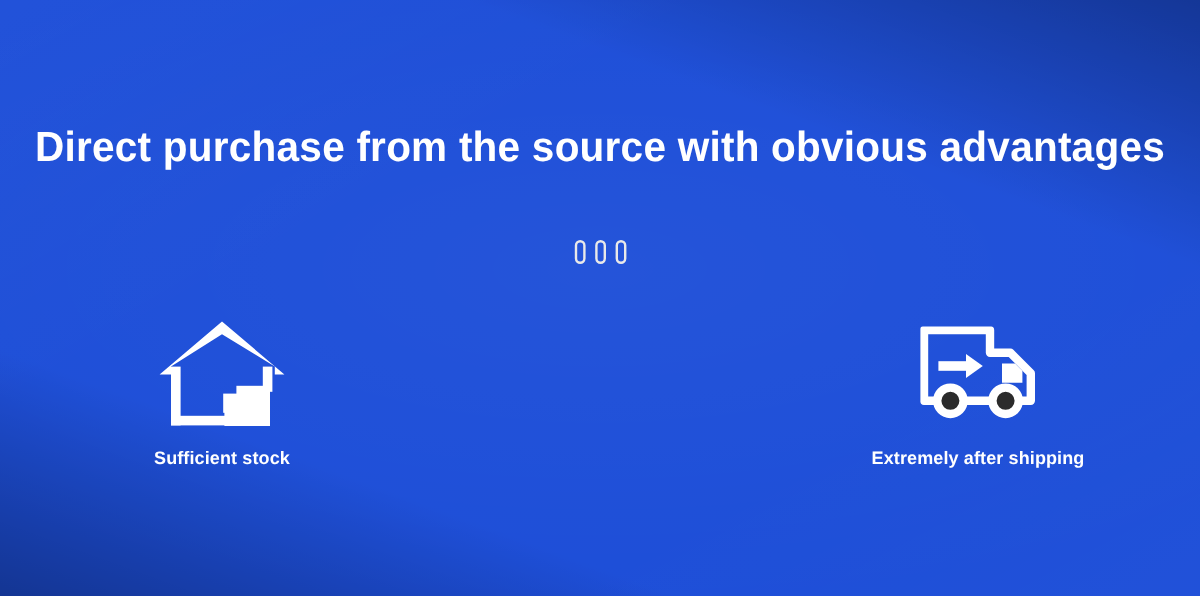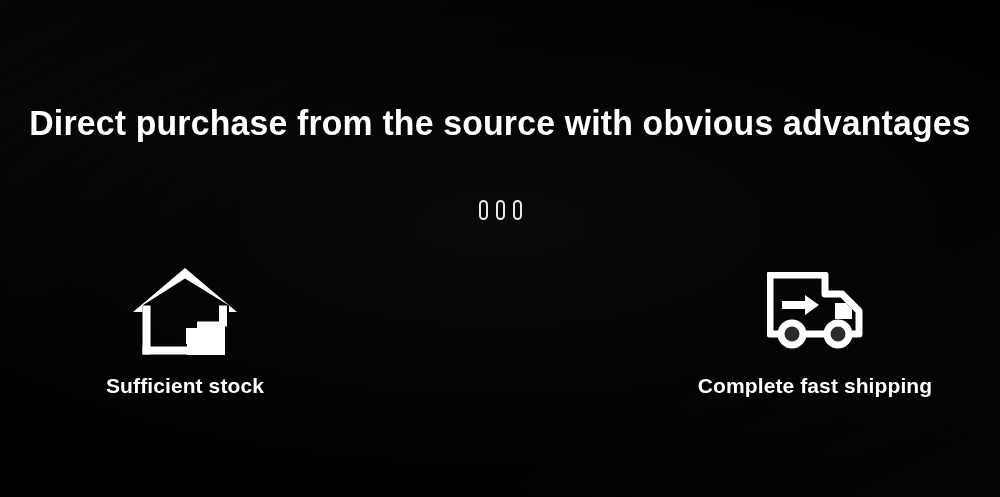--- a/index.html
+++ b/index.html
@@ -11,21 +11,21 @@
     height: 497px;
     overflow: hidden;
     font-family: "Liberation Sans", sans-serif;
     background: #2b2b2b;
   }
 
   #banner {
     position: relative;
     width: 1000px;
     height: 497px;
-    background: #000000;
+    background: #1d4ed8;
     overflow: hidden;
   }
 
   
   .bg-wash {
     position: absolute;
     inset: 0;
     pointer-events: none;
   }
   .bg-wash.a {
@@ -102,21 +102,21 @@
     align-items: center;
     justify-content: center;
   }
   .feature-icon svg {
     display: block;
   }
   .feature-label {
     margin-top: 14px;
     color: #ffffff;
     font-family: "Liberation Sans Narrow", "Liberation Sans", sans-serif;
-    font-size: 21px;
+    font-size: 15px;
     font-weight: bold;
     letter-spacing: 0.1px;
     white-space: nowrap;
     text-align: center;
   }
 </style>
 </head>
 <body>
 
 <div id="banner">
@@ -166,18 +166,18 @@
           <path d="M68 31 H79 L85 37 V47 H68 Z" fill="#ffffff"></path>
 
           <rect x="15" y="29" width="26" height="8" fill="#ffffff"></rect>
 
           <path d="M38 23 L52 33 L38 43 Z" fill="#ffffff"></path>
 
           <circle cx="25" cy="62" r="11" stroke="#ffffff" stroke-width="7" fill="#2b2b2b"></circle>
           <circle cx="71" cy="62" r="11" stroke="#ffffff" stroke-width="7" fill="#2b2b2b"></circle>
         </svg>
       </div>
-      <div class="feature-label">Complete fast shipping</div>
+      <div class="feature-label">Extremely after shipping</div>
     </div>
 
 
   </div>
 </div>
 
 </body></html>

